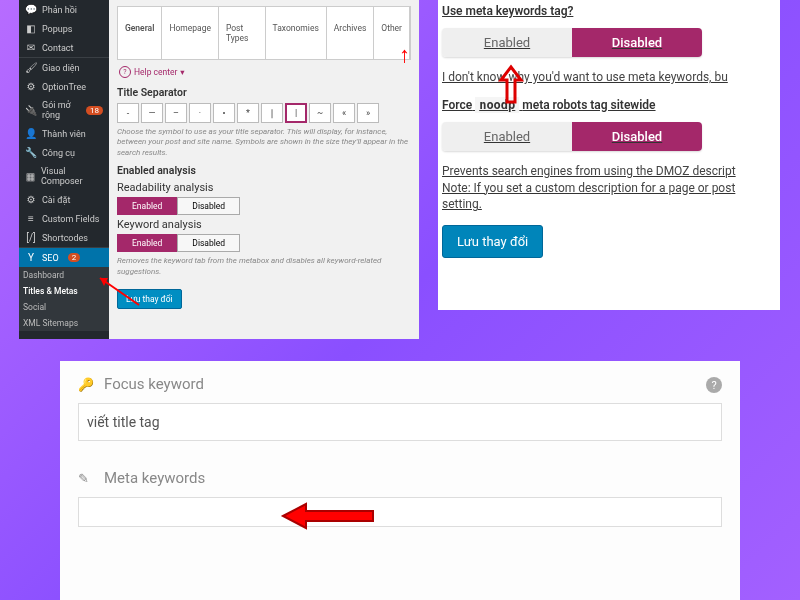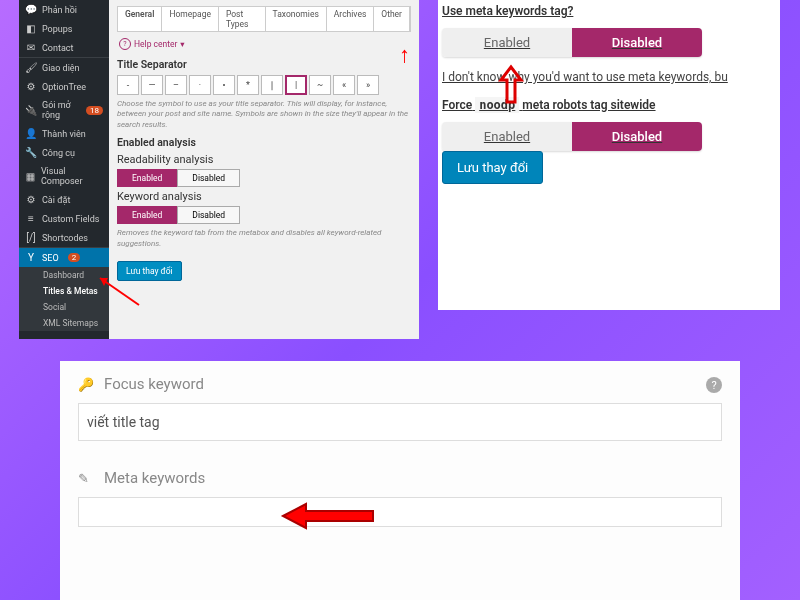--- a/index.html
+++ b/index.html
@@ -7,25 +7,25 @@
 
 
 .panel1 { position:absolute; top:0; left:19px; width:400px; height:339px; background:#fff; display:flex; font-size:9px; }
 .sidebar { width:90px; background:#23282d; color:#eee; display:flex; flex-direction:column; }
 .sidebar .sitem { display:flex; align-items:center; padding:4px 6px; gap:5px; color:#ccc; cursor:pointer; }
 .sidebar .sitem .ic { width:12px; text-align:center; font-size:10px; }
 .sidebar .sitem.sep { border-top:1px solid #3a3f44; }
 .sidebar .sitem.badge::after { content:attr(data-badge); background:#d54e21; color:#fff; border-radius:8px; padding:0 4px; font-size:8px; margin-left:2px; }
 .sidebar .seo { background:#0073aa; color:#fff; }
 .sidebar .seo .sbadge { background:#d54e21; border-radius:8px; padding:0 4px; font-size:8px; margin-left:4px;}
-.sidebar .sub { background:#32373c; padding:3px 6px 3px 24px; color:#bbb; font-size:8.5px; }
+.sidebar .sub { background:#32373c; padding:3px 6px 3px 4px; color:#bbb; font-size:8.5px; }
 .sidebar .sub.active { color:#fff; font-weight:500; }
 .maincol { flex:1; background:#f1f1f1; padding:6px 8px; overflow:hidden; }
 .tabs { background:#fff; border:1px solid #ccc; display:flex; font-size:8.5px; }
-.tabs .tab { padding:2px 7px; border-right:1px solid #ccc; color:#555; cursor:pointer; }
+.tabs .tab { padding:16px 7px; border-right:1px solid #ccc; color:#555; cursor:pointer; }
 .tabs .tab.active { font-weight:600; }
 .helpc { color:#a4286a; font-size:8.5px; padding:6px 2px; display:flex; align-items:center; gap:3px; }
 .helpc::before { content:"?"; border:1px solid #a4286a; border-radius:50%; width:10px; height:10px; display:inline-flex; align-items:center; justify-content:center; font-size:7px; }
 .sect-title { font-weight:600; color:#333; font-size:10.5px; margin:2px 0 4px; }
 .seprow { display:flex; gap:2px; }
 .sepbox { width:22px; height:20px; border:1px solid #bbb; background:#fff; display:flex; align-items:center; justify-content:center; font-size:9px; color:#444; cursor:pointer; }
 .sepbox.sel { border:2px solid #a4286a; }
 .help-i { font-style:italic; color:#888; font-size:8px; margin:4px 0 6px; line-height:1.3; }
 .subh { color:#333; font-size:11px; margin:3px 0 3px; }
 .toggle { display:flex; }
@@ -175,20 +175,25 @@
   <div class="p2-txt">I don't know why you'd want to use meta keywords, bu</div>
   <div class="p2-q">
     <span>Force</span>
     <span class="noodp">noodp</span>
     <span>meta robots tag sitewide</span>
   </div>
   <div class="toggle2">
     <div class="tb off">Enabled</div>
     <div class="tb on">Disabled</div>
   </div>
+  <div class="p2-txt">
+    <span>Prevents search engines from using the DMOZ descript</span><br>
+    <span>Note: If you set a custom description for a page or post</span><br>
+    <span>setting.</span>
+  </div>
   <button class="savebtn2">Lưu thay đổi</button>
   
   <svg class="hand-arrow" style="left:58px; top:62px;" width="30" height="50">
     <path d="M15 5 L5 18 L11 18 L11 40 L19 40 L19 18 L25 18 Z" fill="none" stroke="#d00" stroke-width="3"></path>
   </svg>
 </div>
 
 <div class="panel3">
   <div class="help-circle">?</div>
   <div class="p3-row">

